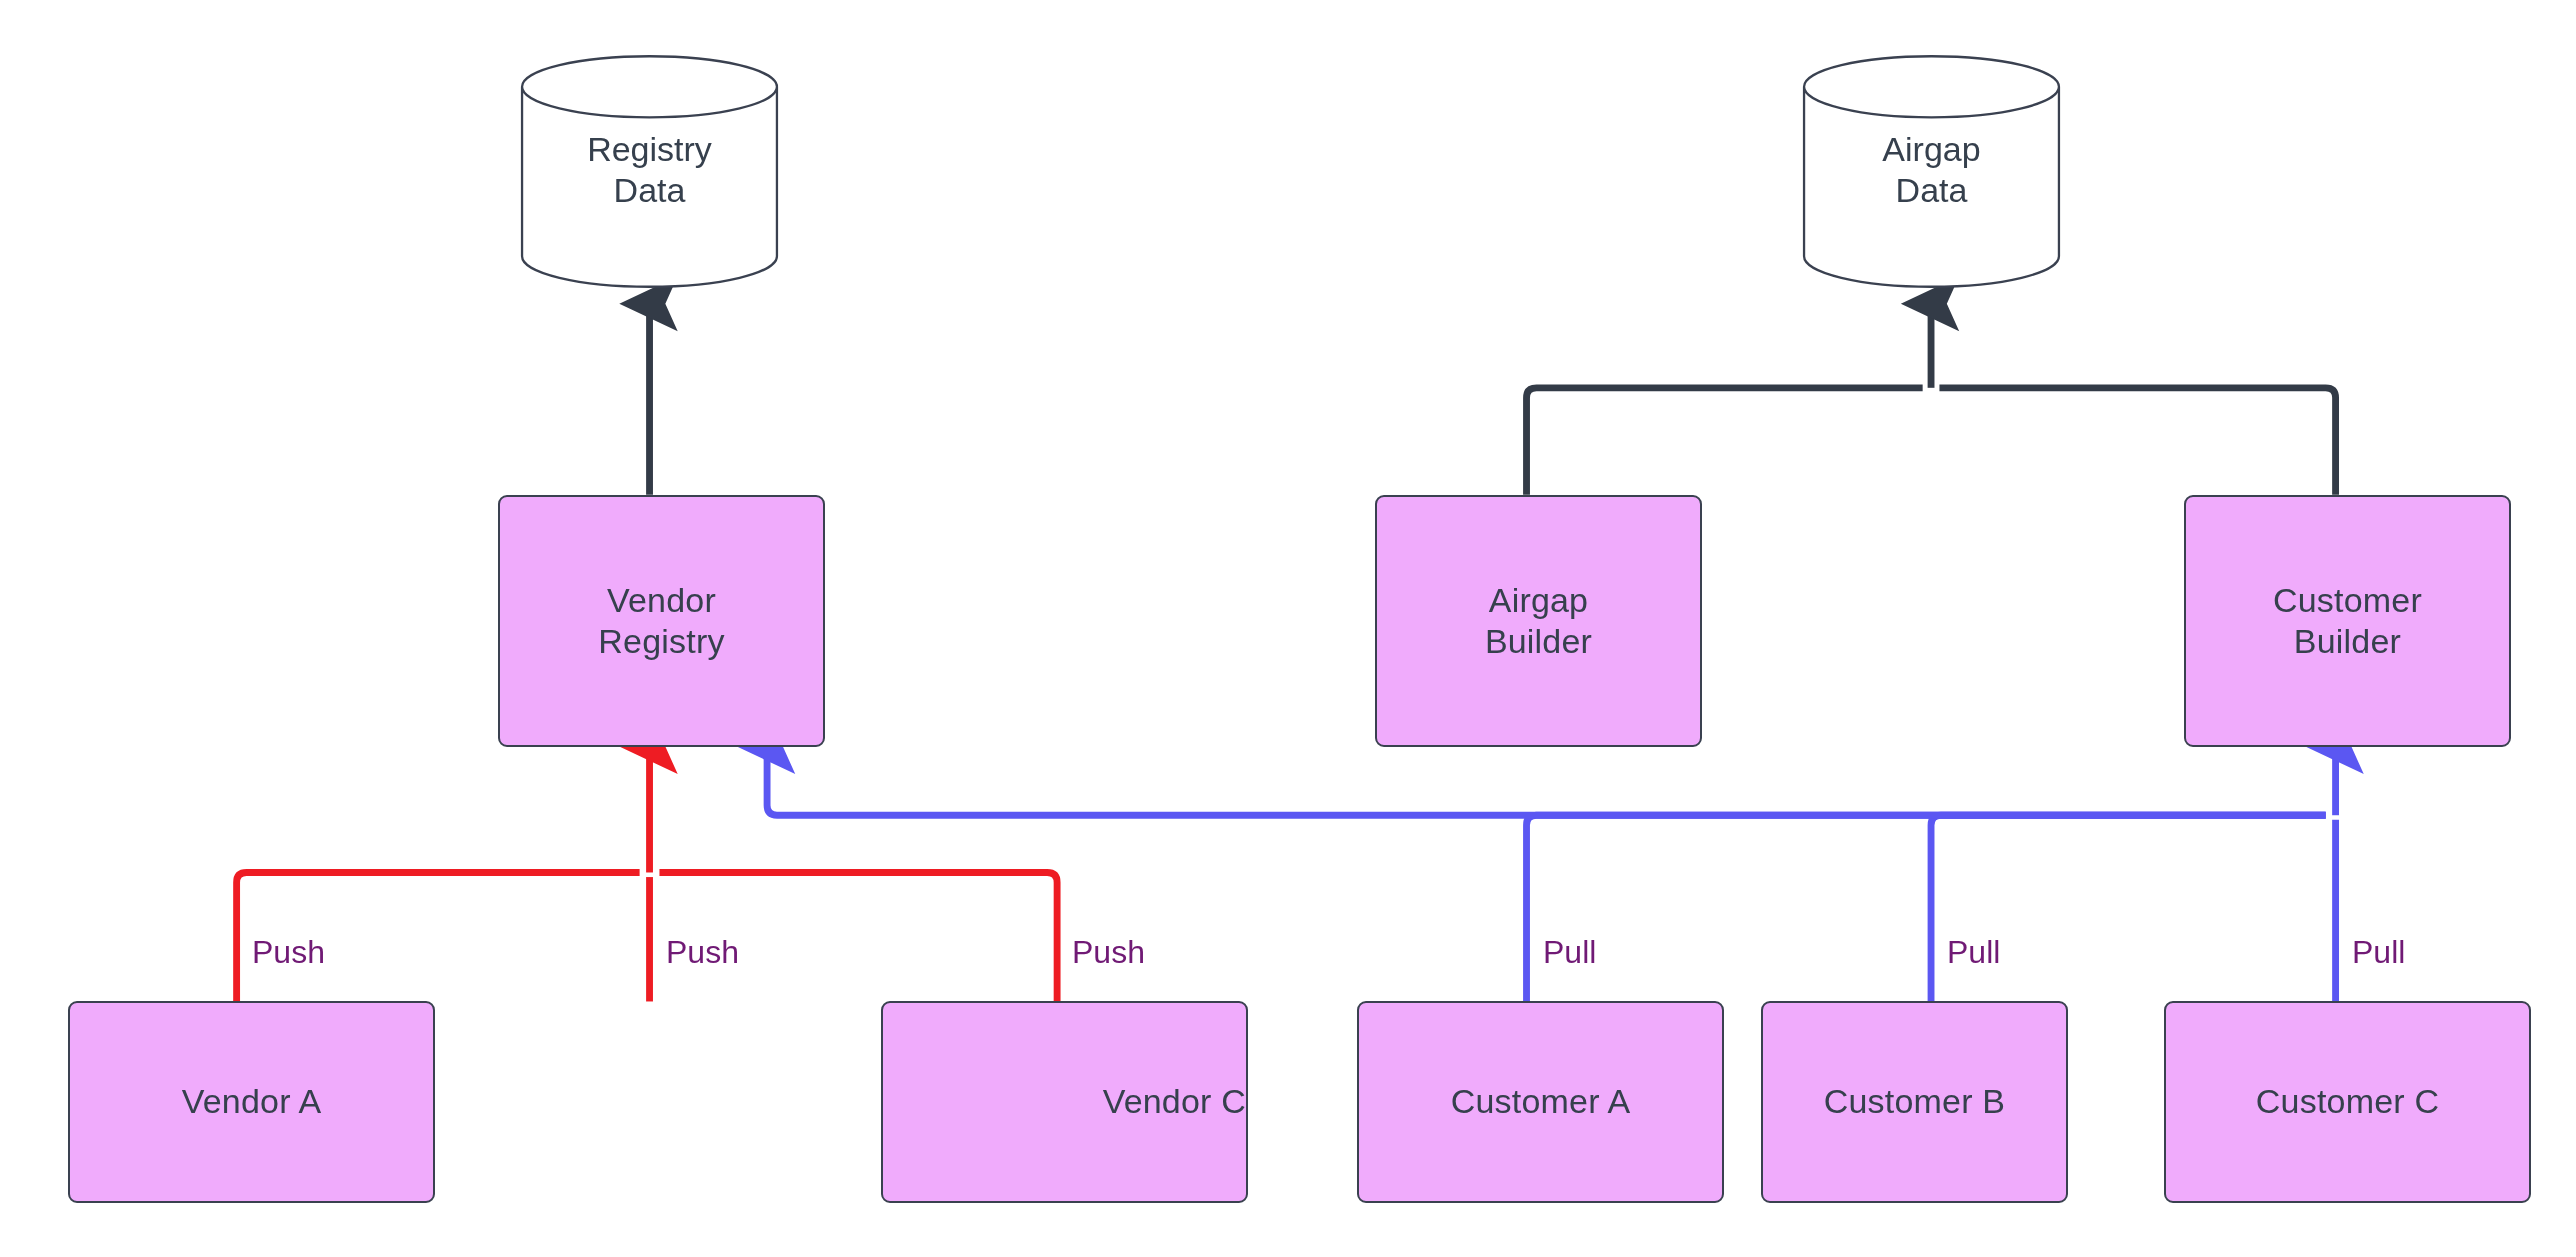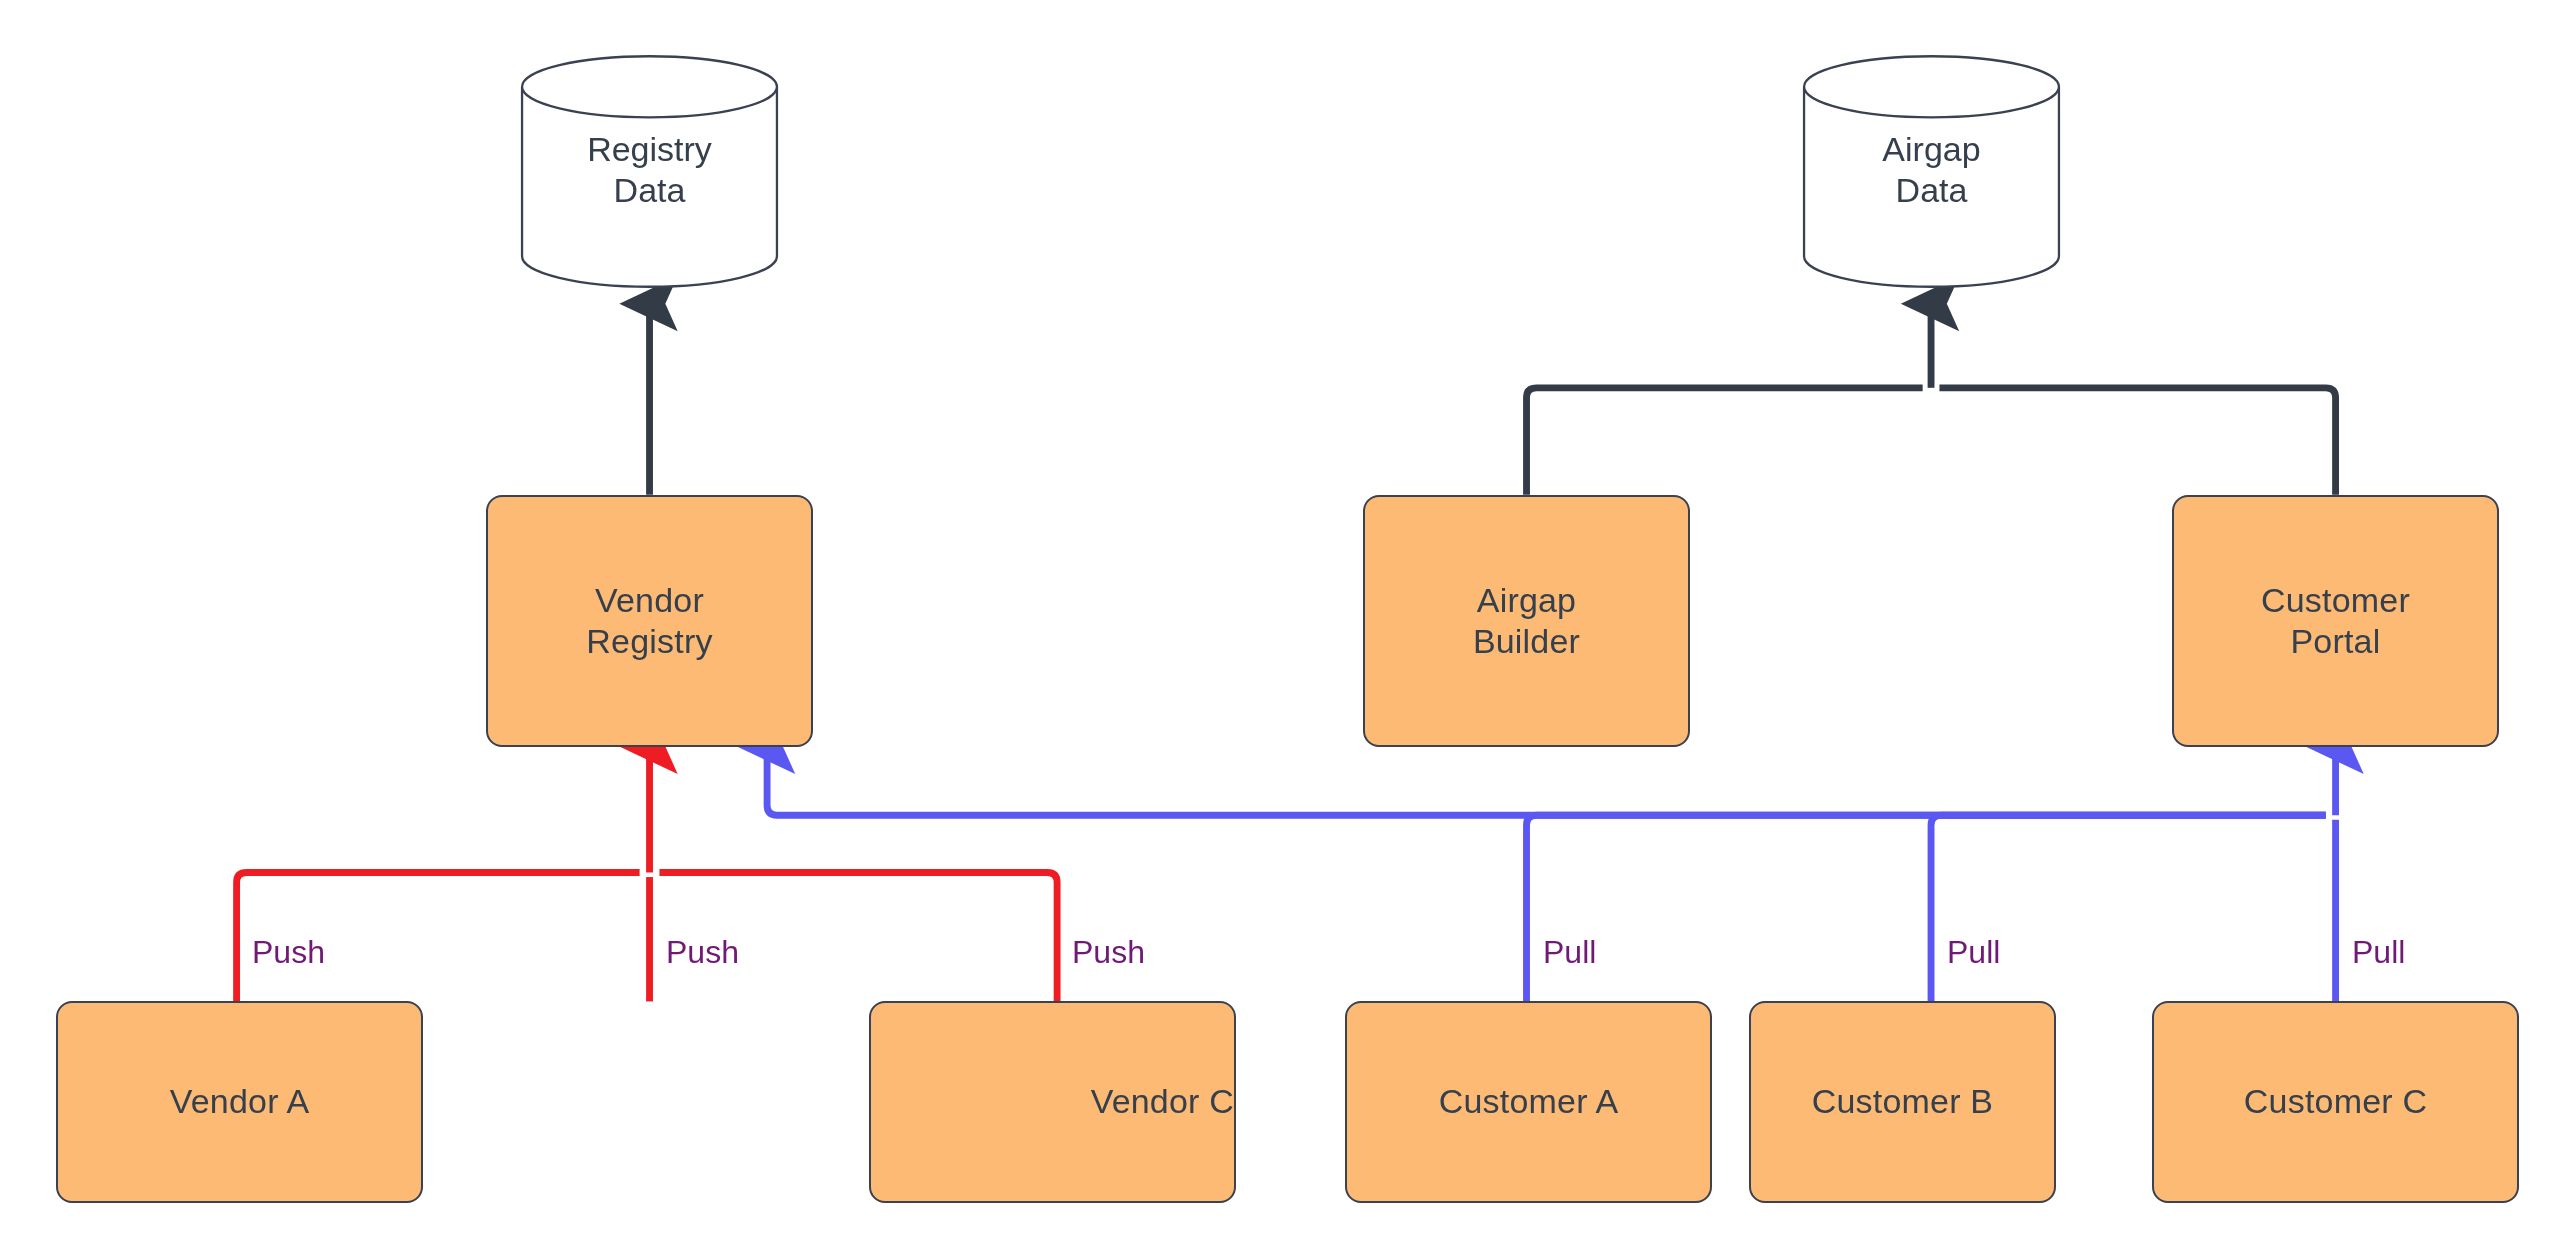--- a/index.html
+++ b/index.html
@@ -25,31 +25,32 @@
     top: 0;
     left: 0;
     width: 2576px;
     height: 1258px;
   }
   
   .node-box {
     position: absolute;
     box-sizing: border-box;
     border: 2.3px solid #3a4150;
-    border-radius: 16px;
-    background: #fdba74;
+    border-radius: 9px;
+    background: #f0abfc;
     display: flex;
     align-items: center;
     justify-content: center;
     text-align: center;
     color: #36404d;
     font-size: 34px;
     line-height: 1.22;
     letter-spacing: 0.2px;
     z-index: 5;
+    margin-left: 12px;
   }
   .node-label {
     white-space: pre-line;
     display: block;
   }
   
   .cylinder {
     position: absolute;
     z-index: 5;
   }
@@ -142,21 +143,21 @@
 Registry</span>
   </div>
 
   <div class="node-box" style="left:1363px; top:495px; width:327px; height:252px;">
     <span class="node-label">Airgap
 Builder</span>
   </div>
 
   <div class="node-box" style="left:2172px; top:495px; width:327px; height:252px;">
     <span class="node-label">Customer
-Portal</span>
+Builder</span>
   </div>
 
   <div class="node-box" style="left:56px; top:1001px; width:367px; height:202px;">
     <span class="node-label">Vendor A</span>
   </div>
 
 
   <div class="node-box" style="left:869px; top:1001px; width:367px; height:202px;justify-content:flex-end;">
     <span class="node-label">Vendor C</span>
   </div>

